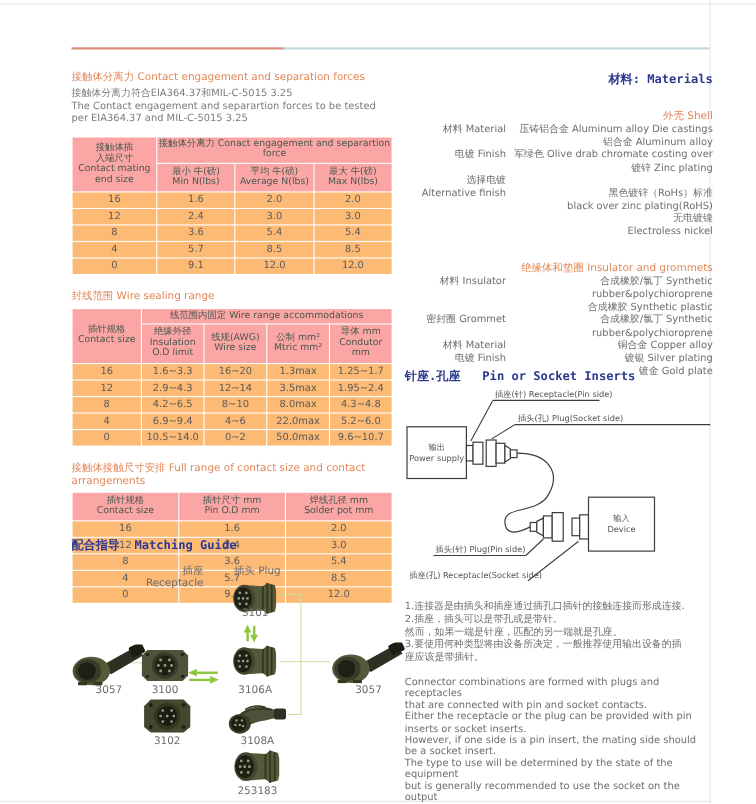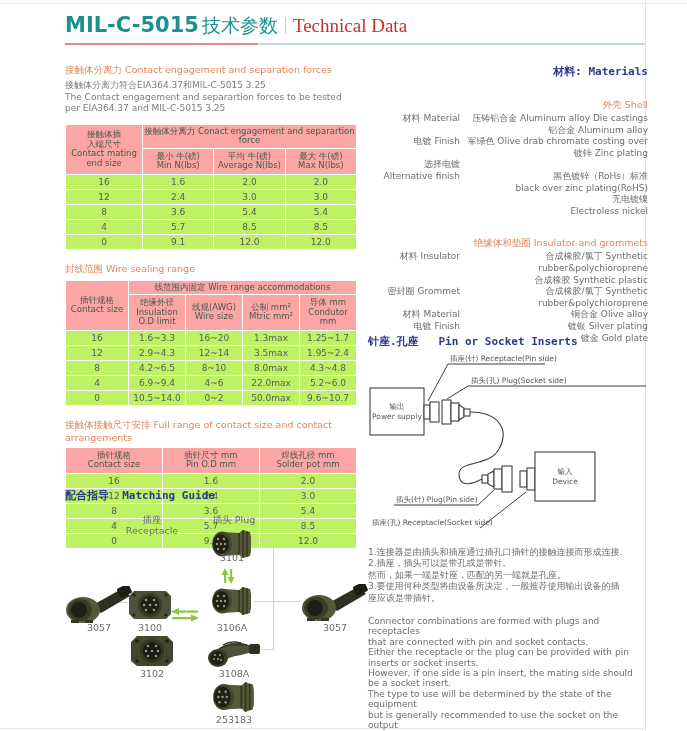--- a/index.html
+++ b/index.html
@@ -21,21 +21,21 @@
 
   
   .col-left{position:absolute;left:65px;top:64px;width:292px;}
   .h-salmon{font-size:9.5px;color:#e2885a;margin:0 0 3px 0;font-weight:normal;}
   .note{font-size:9px;color:#7c7c7c;line-height:11.5px;margin:0;white-space:pre-line;}
 
   table.t{border-collapse:separate;border-spacing:1px;width:292px;table-layout:fixed;margin-top:9px;background:#fff;}
   table.t th{background:#fca5a5;color:#47584f;font-weight:normal;font-size:8.5px;line-height:9.5px;
              white-space:pre-line;padding:3px 0;text-align:center;}
   table.t thead tr.spanrow th{padding:2px 0;}
-  table.t td{background:#bef264;color:#5a5a5a;font-size:9px;text-align:center;padding:2px 1px;}
+  table.t td{background:#fdba74;color:#5a5a5a;font-size:9px;text-align:center;padding:2px 1px;}
   .sec2{margin-top:13px;}
   .sec3{margin-top:13px;}
 
   
   .mg{position:absolute;left:63px;top:488px;width:300px;height:242px;}
   .mg-h{position:absolute;left:2px;top:0;font-family:"DejaVu Sans Mono",monospace;
         font-weight:bold;font-size:11px;color:#2b3990;white-space:pre;}
   .mg-lbl{position:absolute;font-size:9.5px;color:#6b6b6b;text-align:center;white-space:pre-line;line-height:11px;}
   .mg-part{position:absolute;font-size:9.5px;color:#6b6b6b;text-align:center;}
   .mg-item{position:absolute;line-height:0;}
@@ -58,23 +58,20 @@
   .notes-en{margin-top:12px;font-size:9px;line-height:10.4px;color:#6e6e6e;white-space:pre-line;}
 </style>
 </head>
 <body>
 
 <div class="page">
   <div class="frame-top"></div>
   <div class="frame-right"></div>
   <div class="frame-bottom"></div>
 
-  <div class="hdr">
-    <span class="brand">MIL-C-5015</span><span class="tcn">技术参数</span><span class="vbar"></span><span class="ten">Technical Data</span>
-  </div>
   <div class="hdr-rule"><span class="rule-red"></span><span class="rule-teal"></span></div>
 
   <div class="col-left">
 
     <h3 class="h-salmon">接触体分离力 Contact engagement and separation forces</h3>
     <p class="note">接触体分离力符合EIA364.37和MIL-C-5015 3.25
 The Contact engagement and separartion forces to be tested
 per EIA364.37 and MIL-C-5015 3.25</p>
 
     <table class="t">
@@ -237,21 +234,21 @@
             <td>0</td>
             <td>9.1</td>
             <td>12.0</td>
           </tr>
         </tbody>
     </table>
   </div>
 
   <div class="mg">
     <div class="mg-h">配合指导  Matching Guide</div>
-    <div class="mg-lbl" style="left:56px;top:26px;width:66px;">插座
+    <div class="mg-lbl" style="left:56px;top:26px;width:66px;text-align:right;">插座
 Receptacle</div>
     <div class="mg-lbl" style="left:142px;top:26px;width:58px;">插头 Plug</div>
 
     <div class="gl" style="left:191px;top:52px;width:19px;height:1px;"></div>
     <div class="gl" style="left:210px;top:52px;width:1px;height:110px;"></div>
     <div class="gl" style="left:191px;top:113px;width:46px;height:1px;"></div>
     <div class="gl" style="left:198px;top:161px;width:13px;height:1px;"></div>
     <div class="gray-link" style="left:42px;top:114px;width:24px;height:1px;"></div>
 
     <div class="mg-item" style="left:147px;top:40px;">
@@ -456,21 +453,21 @@
       <div class="mvalue">合成橡胶/氯丁 Synthetic rubber&amp;polychioroprene
 合成橡胶 Synthetic plastic</div>
     </div>
     <div class="mrow">
       <div class="mlabel">密封圈 Grommet</div>
       <div class="mvalue">合成橡胶/氯丁 Synthetic rubber&amp;polychioroprene</div>
     </div>
 
     <div class="mrow">
       <div class="mlabel">材料 Material</div>
-      <div class="mvalue">铜合金 Olive alloy</div>
+      <div class="mvalue">铜合金 Copper alloy</div>
     </div>
     <div class="mrow">
       <div class="mlabel">电镀 Finish</div>
       <div class="mvalue">镀银 Silver plating
 镀金 Gold plate</div>
     </div>
   </div>
 
   <div class="inserts">
     <div class="mono-h">针座.孔座   Pin or Socket Inserts</div>

